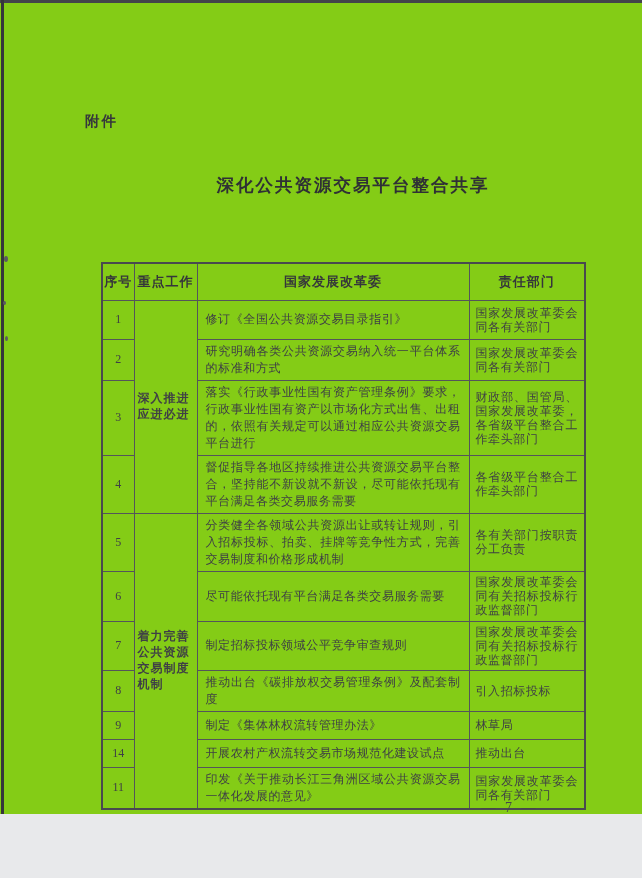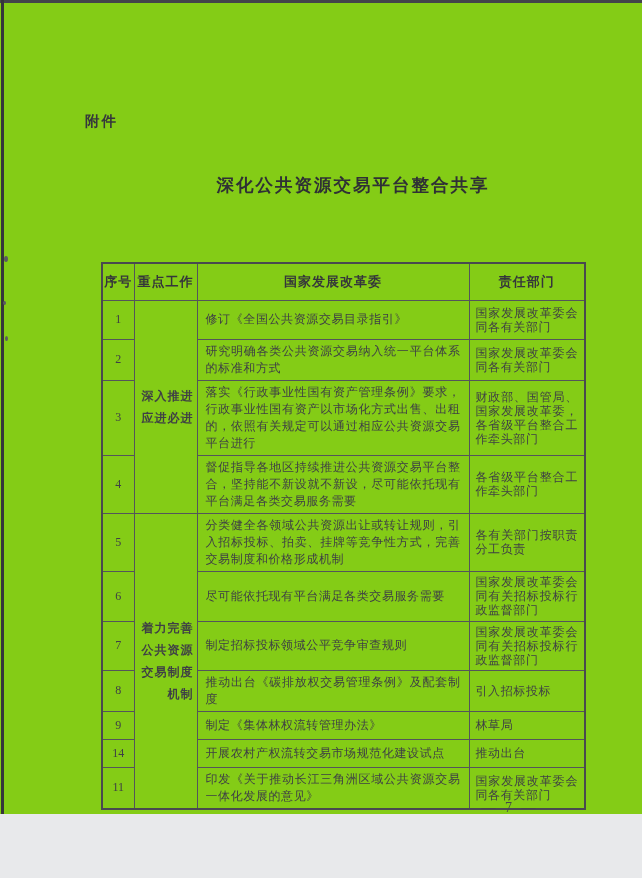--- a/index.html
+++ b/index.html
@@ -92,25 +92,25 @@
     font-size: 13px;
     letter-spacing: 1px;
     text-align: center;
     color: #35363b;
   }
   td.cell-no {
     text-align: center;
     font-size: 12px;
   }
   td.cell-group {
-    text-align: right;
-    font-family: Liberation Sans, sans-serif;
+    text-align: left;
+    font-family: Liberation Mono, monospace;
     font-weight: bold;
     font-size: 12.5px;
-    line-height: 22px;
+    line-height: 16px;
     letter-spacing: 1px;
     padding: 2px 3px;
     color: #35363b;
   }
   td.cell-task {
     padding: 3px 8px;
     line-height: 17px;
     letter-spacing: 0.6px;
     text-align: justify;
   }

